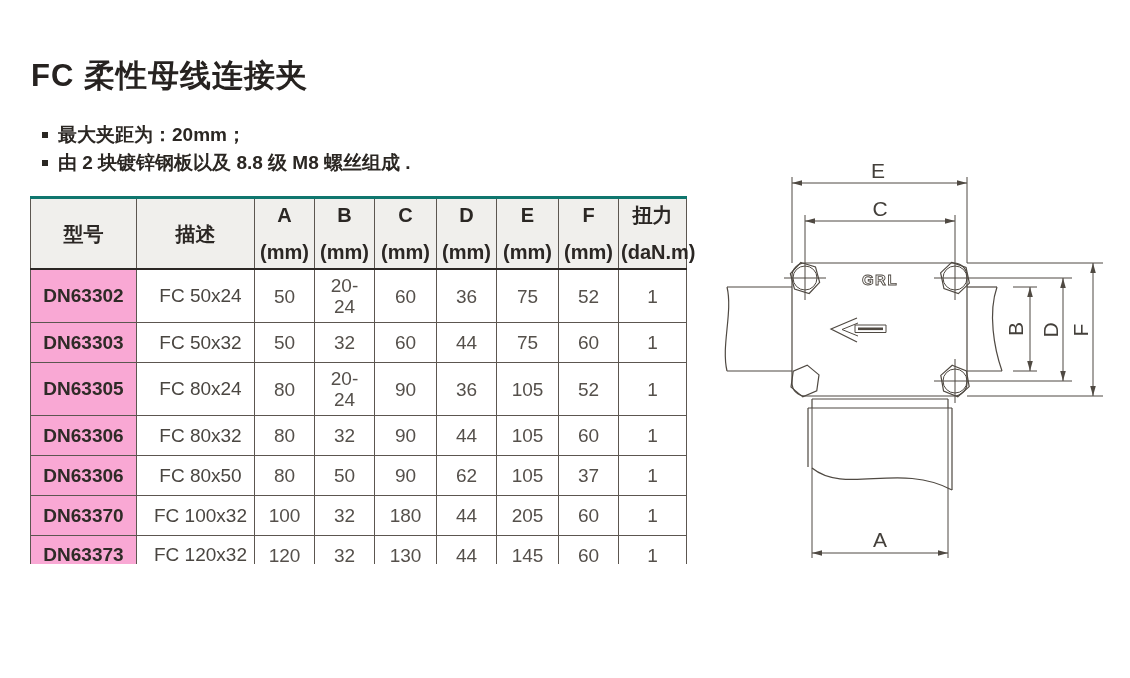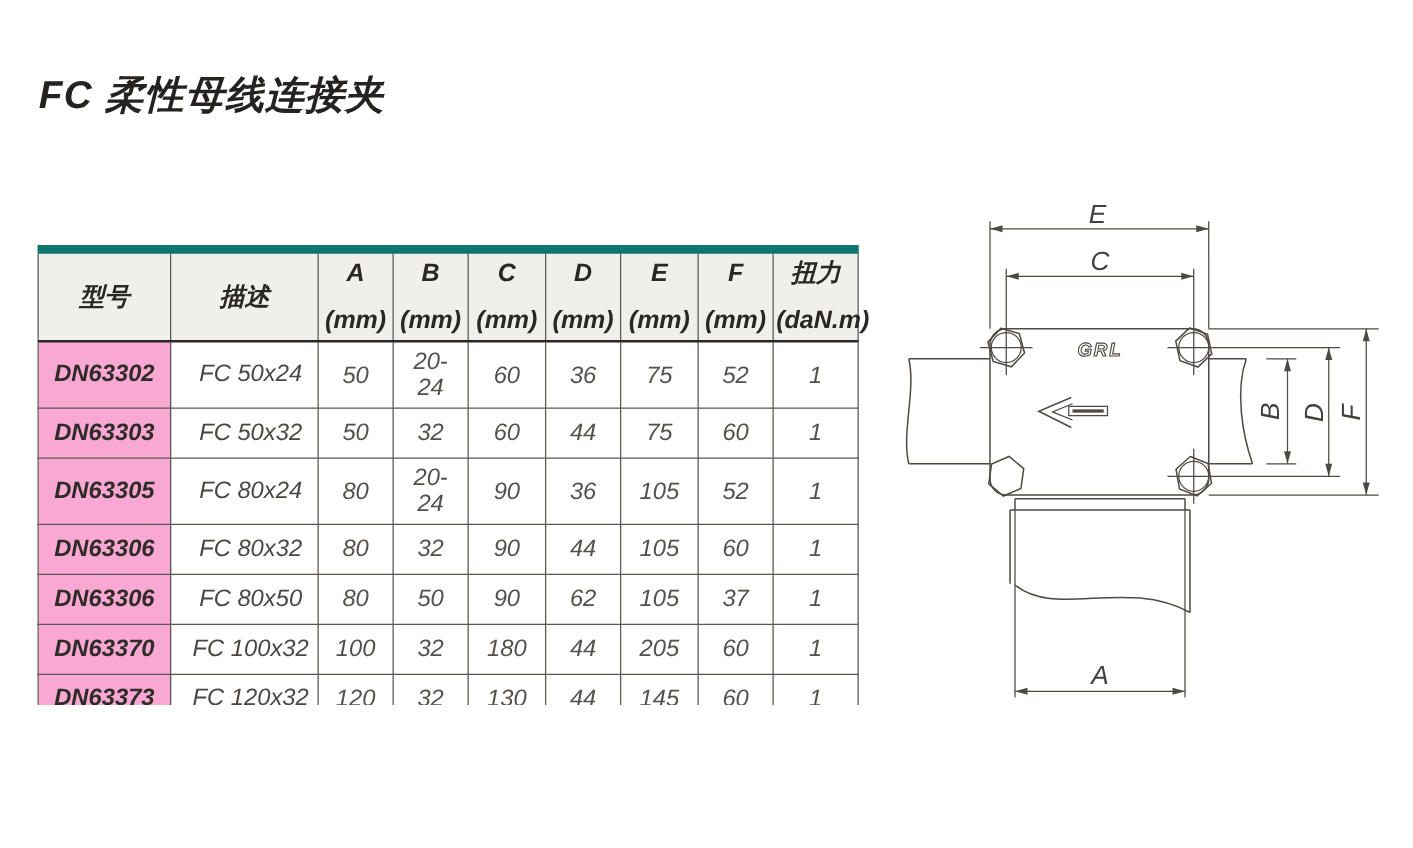--- a/index.html
+++ b/index.html
@@ -1,36 +1,36 @@
 <!DOCTYPE html>
 <html><head>
 <meta charset="utf-8">
 <style>
   html,body{margin:0;padding:0;background:#ffffff;}
   .page{
     position:relative;width:1130px;height:564px;background:#ffffff;overflow:hidden;
-    font-family:"Liberation Sans","DejaVu Sans",sans-serif;color:#2b2723;font-style:italic;
+    font-family:"Liberation Sans","DejaVu Sans",sans-serif;color:#2b2723;
   }
   .page-title{
     position:absolute;left:31px;top:55px;margin:0;
     font-size:31px;font-weight:700;letter-spacing:1px;color:#262220;
   }
   .feature-list{
     position:absolute;left:42px;top:121px;margin:0;padding:0;list-style:none;
   }
   .feature-list li{
     display:flex;align-items:center;gap:10px;
     font-size:19px;font-weight:700;line-height:28px;color:#2b2723;
   }
   .sq{width:6px;height:6px;background:#2b2723;flex:0 0 auto;}
   
   .spec-table{
     position:absolute;left:30px;top:196px;width:656px;
     border-collapse:collapse;table-layout:fixed;
-    border-top:7px solid #0f766e;border-bottom:3px solid #2b2724;
+    border-top:3px solid #0f766e;border-bottom:3px solid #2b2724;
   }
   .spec-table th,.spec-table td{
     border:1px solid #5c5650;text-align:center;vertical-align:middle;
     padding:5px 2px;
   }
   .spec-table thead{border-bottom:2px solid #2b2724;}
   .spec-table thead th{
     background:#f0efec;height:54px;font-weight:700;color:#2b2724;
     font-size:20px;line-height:1.1;
   }
@@ -59,20 +59,30 @@
     font-size:15px;font-weight:700;letter-spacing:1.5px;
   }
 </style>
 </head>
 <body>
 
 <div class="page">
 
   <h1 class="page-title">FC 柔性母线连接夹</h1>
 
+  <ul class="feature-list">
+      <li>
+        <span class="sq"></span>
+        <span>最大夹距为：20mm；</span>
+      </li>
+      <li>
+        <span class="sq"></span>
+        <span>由 2 块镀锌钢板以及 8.8 级 M8 螺丝组成 .</span>
+      </li>
+    </ul>
 
   <table class="spec-table">
     <colgroup>
       <col style="width:106px">
         <col style="width:118px">
         <col style="width:60px">
       <col style="width:60px">
         <col style="width:62px">
         <col style="width:60px">
       <col style="width:62px">

